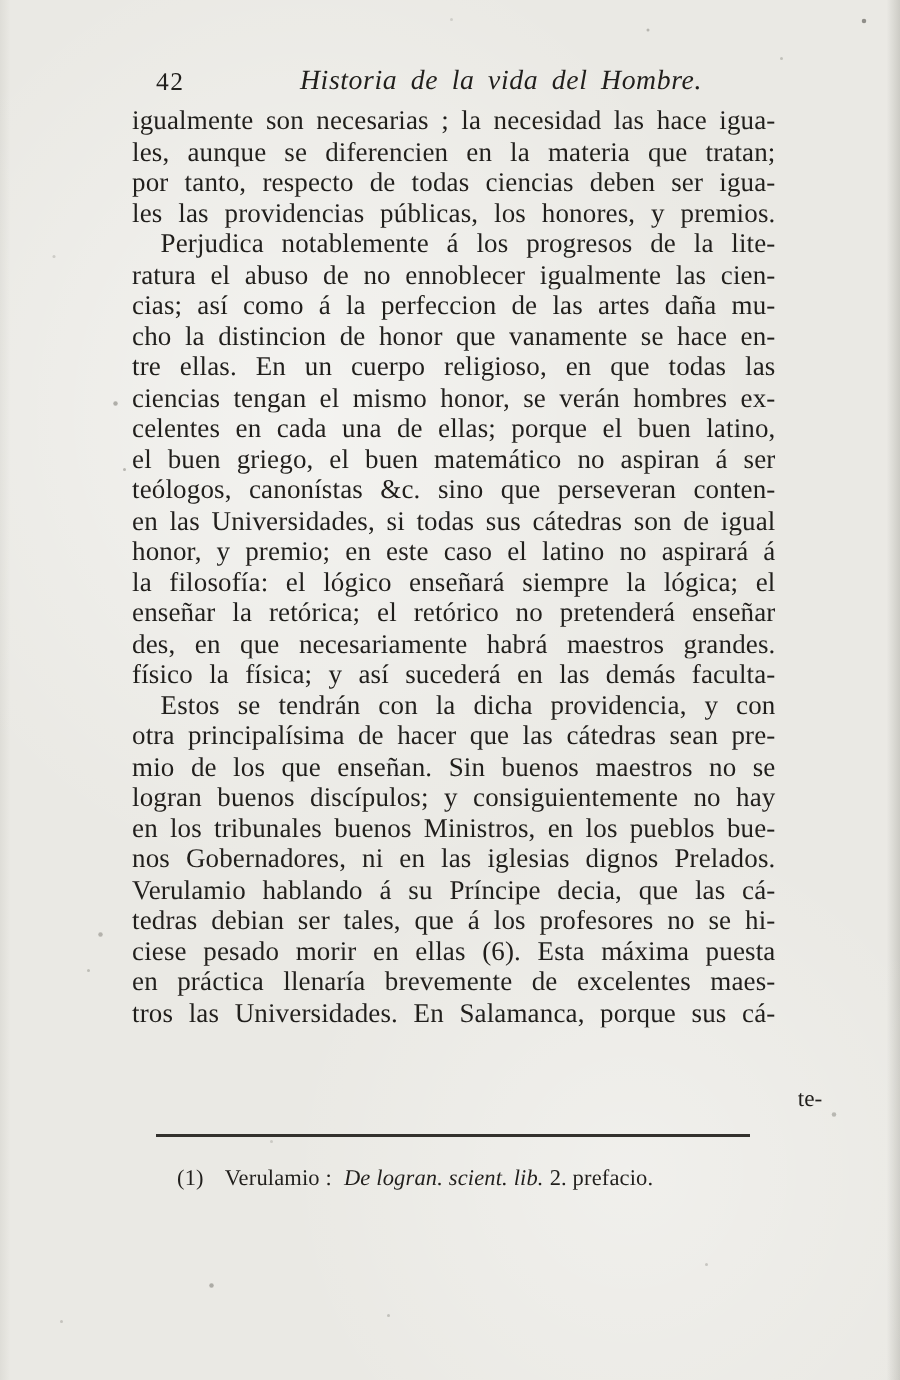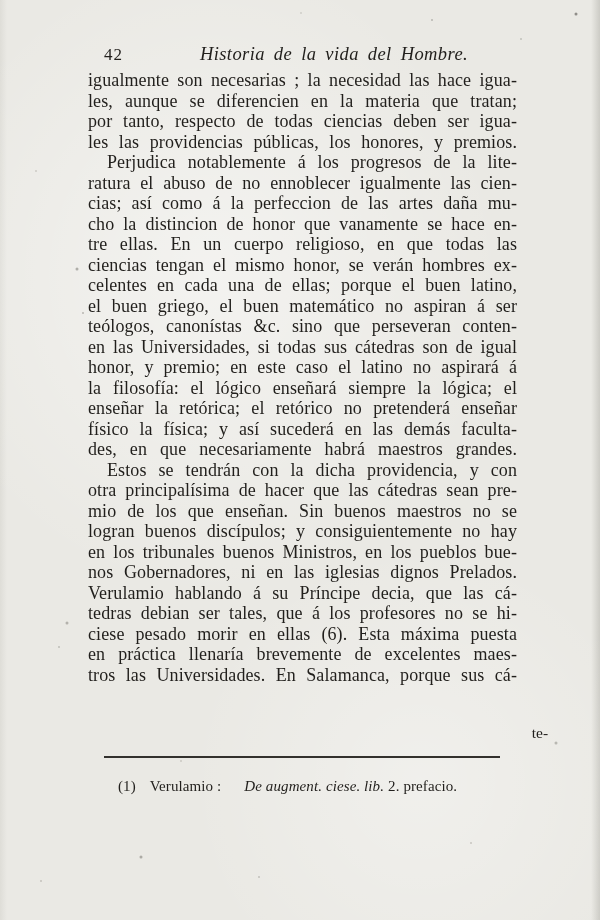--- a/index.html
+++ b/index.html
@@ -113,21 +113,21 @@
   }
   .footnote {
     position: absolute;
     top: 778px;
     left: 118px;
     width: 400px;
     font-size: 15px;
     letter-spacing: 0.1px;
   }
   .footnote .marker { margin-right: 14px; }
-  .footnote .author { margin-right: 23px; }
+  .footnote .author { margin-right: 8px; }
   .footnote .work  { font-style: italic; margin-right: 4px; }
 </style>
 </head>
 <body>
 
 <div class="page">
 
   <div class="header">
     <span class="page-number">42</span>
     <span class="running-title">Historia de la vida del Hombre.</span>
@@ -144,36 +144,36 @@
       <div class="line">cho la distincion de honor que vanamente se hace en-</div>
       <div class="line">tre ellas. En un cuerpo religioso, en que todas las</div>
       <div class="line">ciencias tengan el mismo honor, se verán hombres ex-</div>
       <div class="line">celentes en cada una de ellas; porque el buen latino,</div>
       <div class="line">el buen griego, el buen matemático no aspiran á ser</div>
       <div class="line">teólogos, canonístas &amp;c. sino que perseveran conten-</div>
       <div class="line">en las Universidades, si todas sus cátedras son de igual</div>
       <div class="line">honor, y premio; en este caso el latino no aspirará á</div>
       <div class="line">la filosofía: el lógico enseñará siempre la lógica; el</div>
       <div class="line">enseñar la retórica; el retórico no pretenderá enseñar</div>
+      <div class="line">des, en que necesariamente habrá maestros grandes.</div>
       <div class="line">físico la física; y así sucederá en las demás faculta-</div>
-      <div class="line">des, en que necesariamente habrá maestros grandes.</div>
       <div class="line indent">Estos se tendrán con la dicha providencia, y con</div>
       <div class="line">otra principalísima de hacer que las cátedras sean pre-</div>
       <div class="line">mio de los que enseñan. Sin buenos maestros no se</div>
       <div class="line">logran buenos discípulos; y consiguientemente no hay</div>
       <div class="line">en los tribunales buenos Ministros, en los pueblos bue-</div>
       <div class="line">nos Gobernadores, ni en las iglesias dignos Prelados.</div>
       <div class="line">Verulamio hablando á su Príncipe decia, que las cá-</div>
       <div class="line">tedras debian ser tales, que á los profesores no se hi-</div>
       <div class="line">ciese pesado morir en ellas (6). Esta máxima puesta</div>
       <div class="line">en práctica llenaría brevemente de excelentes maes-</div>
       <div class="line">tros las Universidades. En Salamanca, porque sus cá-</div>
     </div>
 
   <div class="catchword">te-</div>
 
   <div class="footnote-rule"></div>
 
   <div class="footnote">
-    <span class="marker">(1)</span><span class="author">Verulamio :</span><span class="work">De augment. ciese. lib.</span><span class="rest">2. prefacio.</span>
+    <span class="marker">(1)</span><span class="author">Verulamio :</span><span class="work">De logran. scient. lib.</span><span class="rest">2. prefacio.</span>
   </div>
 
 </div>
 
 </body></html>

